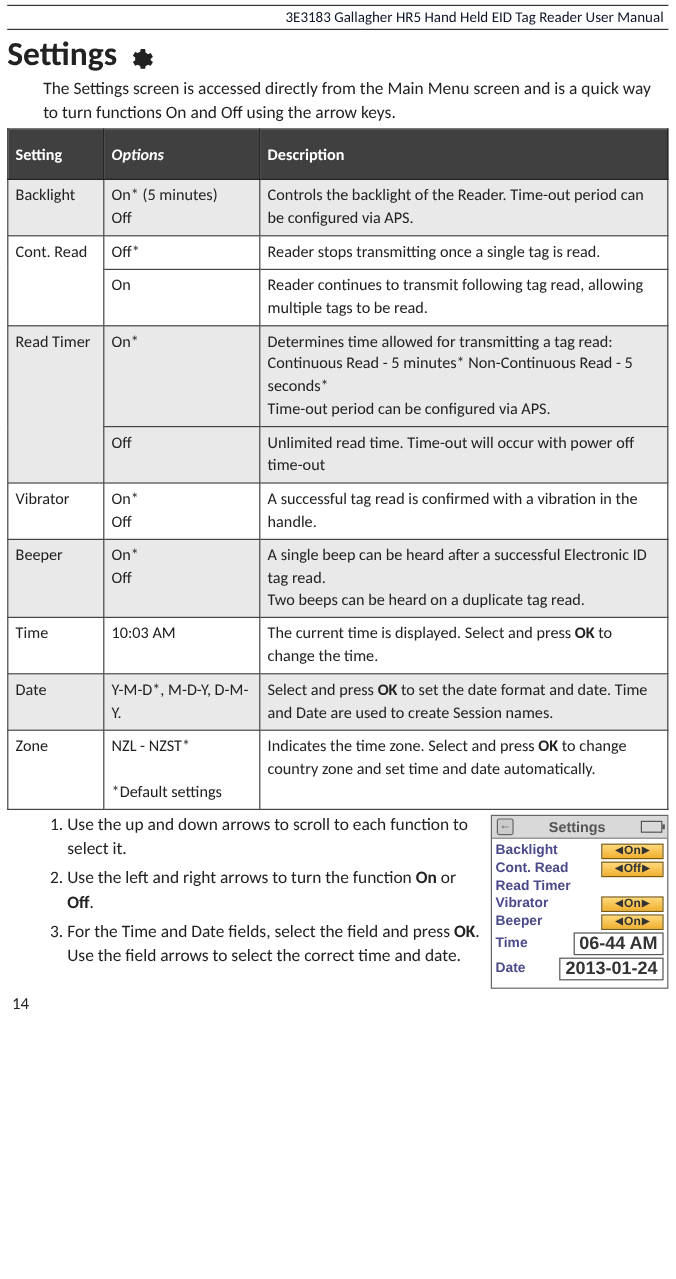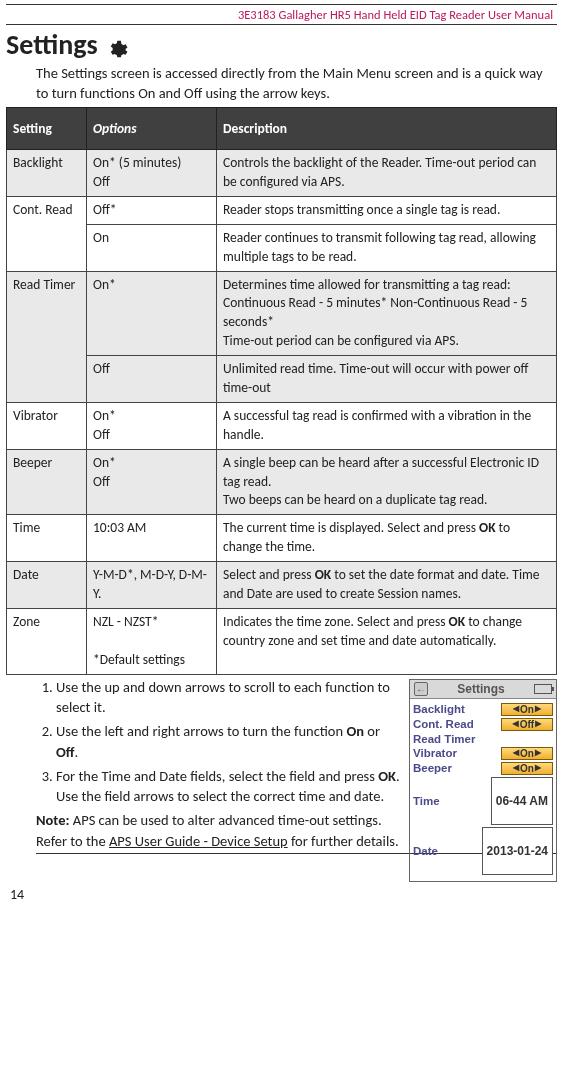--- a/index.html
+++ b/index.html
@@ -14,21 +14,21 @@
   .page {
     width: 563px;
     padding: 4px 6px 0 6px;
   }
   .topline {
     border-top: 1px solid #333;
   }
   .docheader {
     text-align: right;
     font-size: 12.5px;
-    color: #be185d;
+    color: #0f172a;
     padding: 2px 4px 2px 0;
     border-bottom: 1px solid #333;
   }
   h1.title {
     font-size: 28px;
     font-weight: 700;
     margin: 2px 0 0 0;
     display: flex;
     align-items: center;
     gap: 8px;
@@ -122,22 +122,22 @@
   }
   .ss-row .btn {
     background: linear-gradient(#ffd97a,#f0b030);
     border: 1px solid #7a5a10;
     font-size: 10px; color: #333; font-weight:700;
     padding: 0 2px; min-width: 52px; text-align:center;
     display:inline-flex;align-items:center;justify-content:center;gap:1px;
   }
   .ss-row .btn .tri { font-size:8px; line-height:1; }
   .ss-row .field {
-    background:#fff; border:1px solid #555; font-size:12px; color:#333;
-    padding: 16px 4px; min-width: 60px; text-align:center; font-weight:700;
+    background:#fff; border:1px solid #555; font-size:15px; color:#333;
+    padding: 0 4px; min-width: 60px; text-align:center; font-weight:700;
   }
   .clearfix::after { content:""; display:block; clear:both; }
   .u { text-decoration: underline; }
 </style>
 </head>
 <body>
 
 <div class="page">
   <div class="topline"></div>
   <div class="docheader">3E3183 Gallagher HR5 Hand Held EID Tag Reader User Manual</div>
@@ -257,16 +257,15 @@
             <span class="field">2013-01-24</span>
           </div>
         </div>
     </div>
 
     <ol class="steps" id="steps">
         <li>Use the up and down arrows to scroll to each function to select it.</li>
         <li>Use the left and right arrows to turn the function <b>On</b> or <b>Off</b>.</li>
         <li>For the Time and Date fields, select the field and press <b>OK</b>. Use the field arrows to select the correct time and date.</li>
       </ol>
-    <p class="note"><b>Note:</b><span id="notebody"> APS can be used to alter advanced time-out settings. Refer to the <span class="u">APS User Guide - Device Setup</span> for further details.</span></p>
   </div>
   <div class="pagenum">14</div>
 </div>
 
 </body></html>

